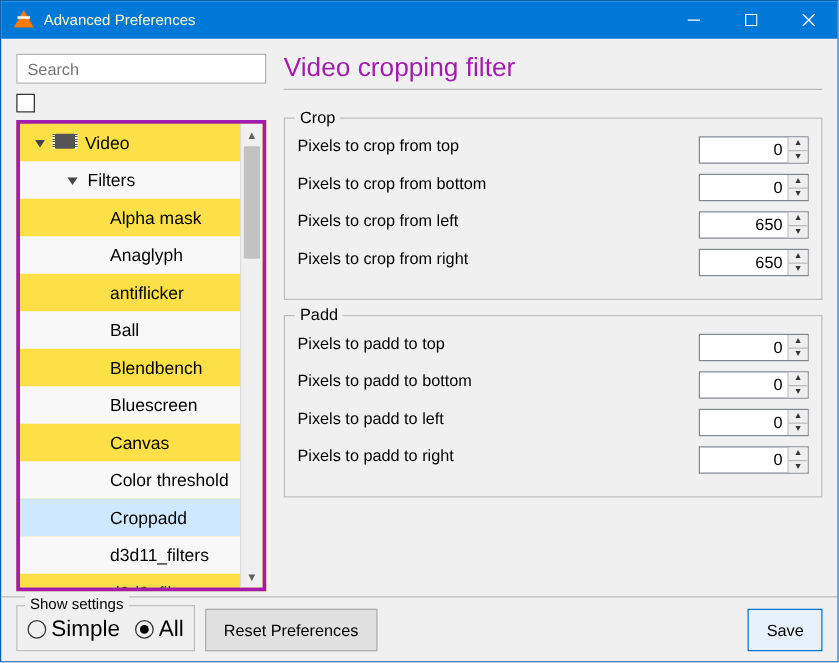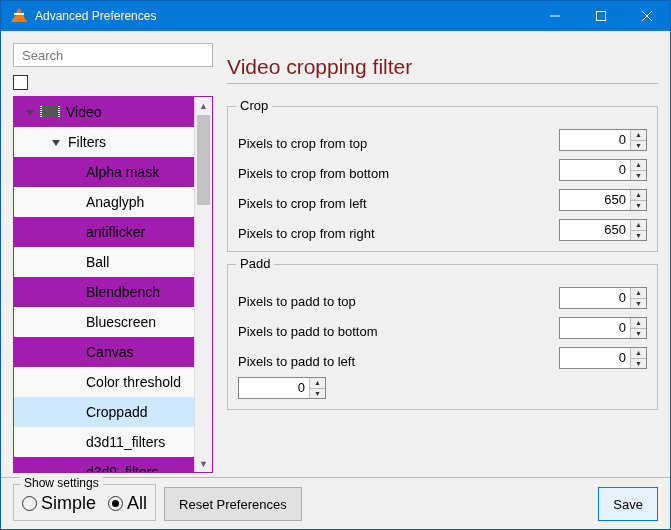--- a/index.html
+++ b/index.html
@@ -11,44 +11,44 @@
 .title-text{flex:1;font-size:12px}
 .winbtns{display:flex;height:100%}
 .winbtn{width:46px;display:flex;align-items:center;justify-content:center;color:#fff}
 .winbtn svg{width:10px;height:10px;stroke:#fff;stroke-width:1;fill:none}
 .body{flex:1;display:flex;padding:12px 12px 4px 12px;gap:14px;min-height:0}
 .leftcol{width:200px;display:flex;flex-direction:column}
 .search{height:22px;border:1px solid #b5b5b5;background:#fff;padding:0 6px;margin-bottom:8px;display:flex;align-items:center}
 .search input{border:none;outline:none;font-size:13px;width:100%;font-family:inherit;color:#000}
 .chkrow{display:flex;align-items:center;gap:6px;margin-bottom:6px;font-size:13px}
 .chk{width:13px;height:13px;border:1px solid #333;background:#fff}
-.tree{flex:1;border:1px solid #a21caf;background:#a21caf;position:relative;overflow:hidden;min-height:0}
+.tree{flex:1;border:3px solid #a21caf;background:#fde047;position:relative;overflow:hidden;min-height:0}
 .tree-inner{position:absolute;left:0;top:0;right:17px;bottom:0}
 .tree-row{height:30px;display:flex;align-items:center;font-size:14px;box-sizing:border-box}
 .tree-row.l0{padding-left:10px}
 .tree-row.l1{padding-left:36px}
 .tree-row.l2{padding-left:72px}
 .tree-row.sel{background:#cde8ff}
 .tree-row.alt{background:#f8f8f8}
 .exp{width:12px;height:12px;margin-right:6px}
 .exp svg{width:12px;height:12px}
 .nodeicon{width:16px;height:14px;margin-right:8px;position:relative}
 .film{position:absolute;left:0;top:0;width:16px;height:12px;background:#555;border-radius:1px}
 .film::before,.film::after{content:"";position:absolute;width:2px;background:repeating-linear-gradient(#555 0 1px,#fff 1px 2px)}
 .film::before{left:-2px;top:0;height:12px}
 .film::after{right:-2px;top:0;height:12px}
 .scroll{position:absolute;right:0;top:0;bottom:0;width:17px;background:#f0f0f0;border-left:1px solid #ddd}
 .scroll .arrow{height:17px;display:flex;align-items:center;justify-content:center;color:#606060;font-size:9px}
 .scroll .thumb{position:absolute;left:2px;right:2px;top:18px;height:90px;background:#c2c2c2;border-radius:1px}
 .rightcol{flex:1;display:flex;flex-direction:column;min-width:0}
-h1{font-size:21px;font-weight:400;margin:12px 0 4px 0;color:#7f1d1d}
+h1{font-size:21px;font-weight:400;margin:0 0 4px 0;color:#a21caf}
 .hr{border:none;border-top:1px solid #bbb;margin:0 0 22px 0}
 .group{border:1px solid #bfbfbf;margin-bottom:12px;padding:14px 10px 10px 10px;position:relative}
 .group .legend{position:absolute;top:-9px;left:8px;background:#f0f0f0;padding:0 4px;font-size:13px}
-.field{display:flex;align-items:flex-end;justify-content:space-between;height:30px}
+.field{display:flex;align-items:flex-start;justify-content:space-between;height:30px}
 .field .lab{font-size:13px}
 .spin{width:86px;height:20px;border:1px solid #828790;background:#fff;display:flex}
 .spin .val{flex:1;text-align:right;padding-right:4px;line-height:20px;font-size:13px}
 .spin .btns{width:15px;border-left:1px solid #bbb;display:flex;flex-direction:column}
 .spin .b{flex:1;display:flex;align-items:center;justify-content:center;font-size:7px;color:#333;background:#efefef}
 .spin .b+.b{border-top:1px solid #bbb}
 .footer{border-top:1px solid #bbb;padding:6px 12px 8px 12px;display:flex;align-items:flex-end;justify-content:space-between}
 .showset{border:1px solid #bfbfbf;padding:8px 8px 6px 8px;position:relative;display:flex;align-items:center;gap:12px}
 .showset .legend{position:absolute;top:-9px;left:6px;background:#f0f0f0;padding:0 4px;font-size:12px}
 .radio{display:inline-flex;align-items:center;gap:4px;font-size:18px}
@@ -227,20 +227,21 @@
           <span class="lab">Pixels to padd to left</span>
           <span class="spin">
               <span class="val">0</span>
               <span class="btns">
                 <span class="b">▲</span>
                 <span class="b">▼</span>
               </span>
             </span>
         </div>
         <div class="field">
+          <span class="lab">Pixels to padd to right</span>
           <span class="spin">
               <span class="val">0</span>
               <span class="btns">
                 <span class="b">▲</span>
                 <span class="b">▼</span>
               </span>
             </span>
         </div>
       </div>
     </div>

